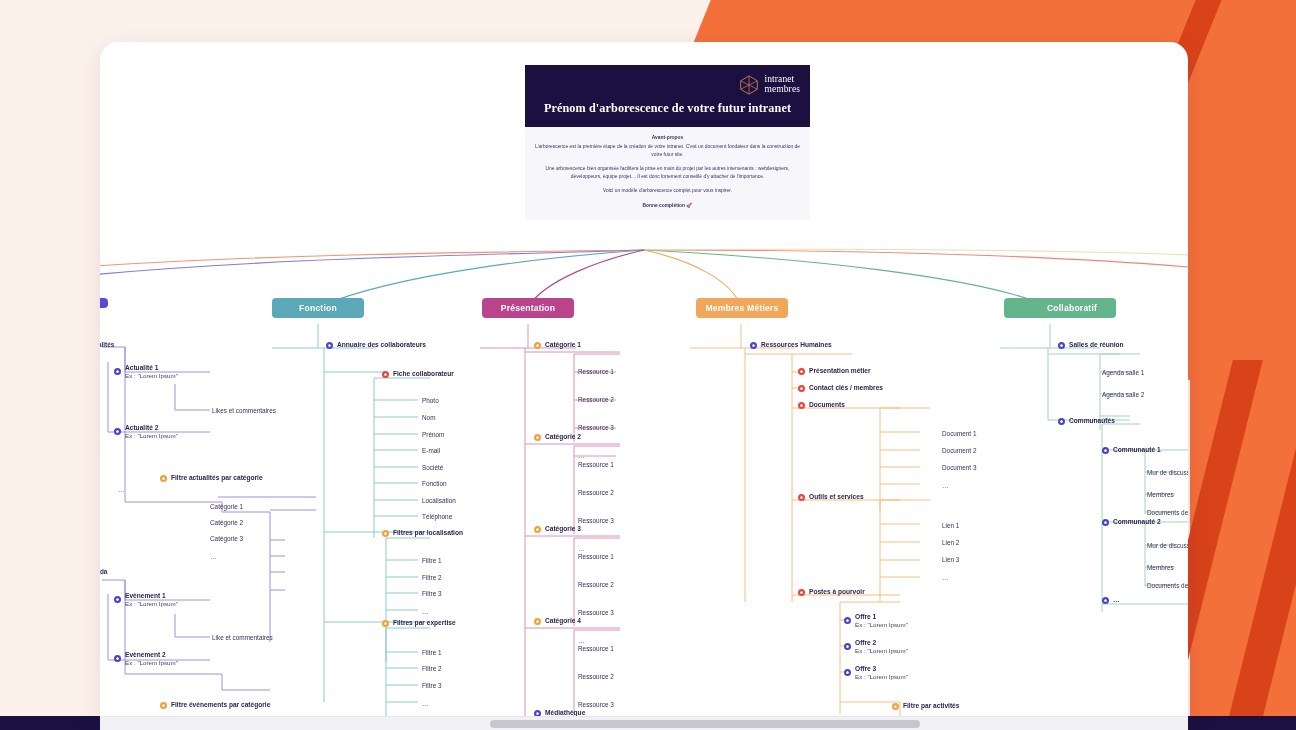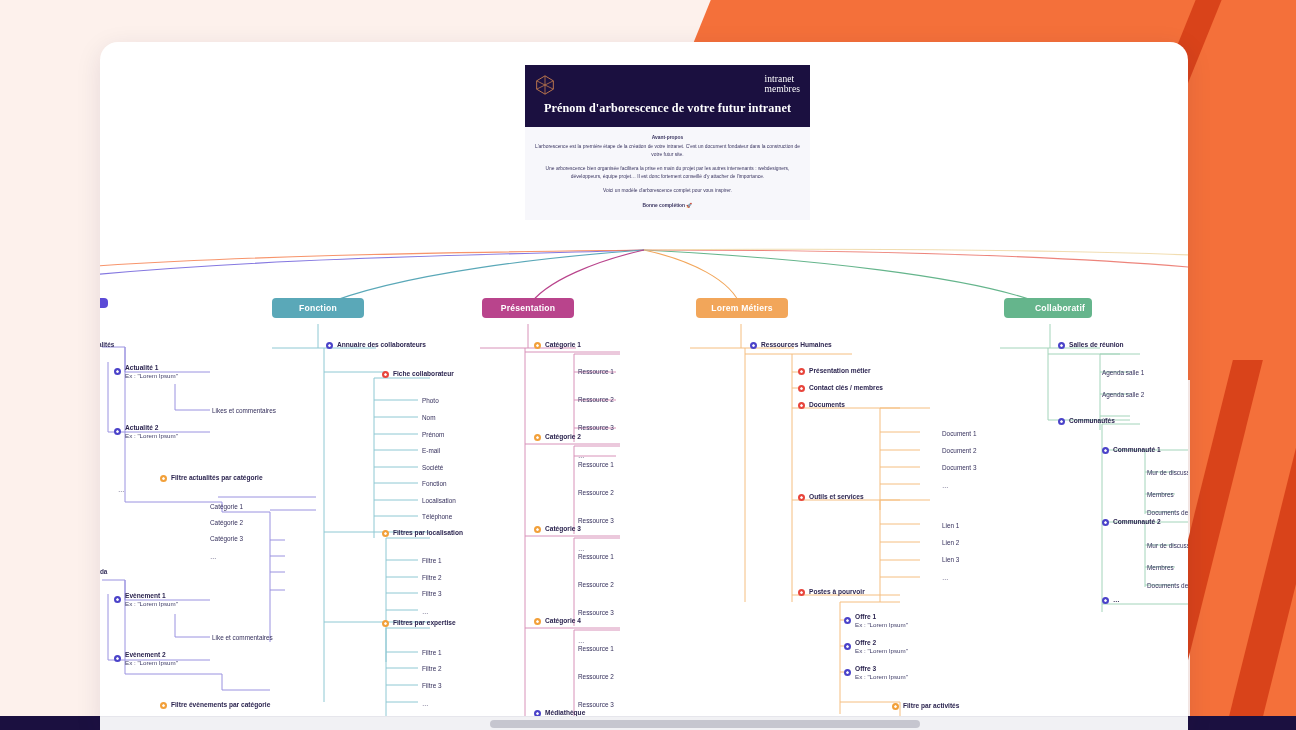--- a/index.html
+++ b/index.html
@@ -51,21 +51,21 @@
 
   
   .intro {
     position:absolute; left:425px; top:23px; width:285px;
     background:#f7f7fb;
   }
   .intro-head {
     background:#1b1040; color:#fff; padding:9px 10px 11px;
     text-align:center;
   }
-  .logo-row { display:flex; align-items:center; justify-content:space-between; gap:5px; }
+  .logo-row { display:flex; align-items:center; justify-content:flex-end; gap:5px; }
   .logo-mark { width:20px; height:22px; }
   .logo-text { text-align:left; line-height:1.02; font-family:"Liberation Serif", serif; }
   .logo-text span { display:block; font-size:9.5px; color:#fff; letter-spacing:.1px; }
   .intro-title {
     margin-top:5px; font-family:"Liberation Serif", serif;
     font-weight:700; font-size:12.2px; letter-spacing:.1px;
   }
   .intro-body { padding:7px 9px 10px; text-align:center; color:#3a3560; }
   .intro-body p { font-size:4.9px; line-height:1.65; margin-bottom:6px; }
   .intro-body p.lead { font-weight:700; margin-bottom:1px; }
@@ -250,22 +250,22 @@
           <path d="M1045,480 L1045,545 M1045,480 L1088,480"></path>
           <path d="M1045,503 L1075,503 M1045,525 L1075,525 M1045,543 L1075,543"></path>
           <path d="M1002,562 L1088,562"></path>
         </g>
       </svg>
 
 
       <div class="pill" style="left:-12px; top:256px; width:20px; background:#5b4ad6;"></div>
       <div class="pill" style="left:172px; top:256px; width:92px; background:#5aa8b8;">Fonction</div>
       <div class="pill" style="left:382px; top:256px; width:92px; background:#b9448c;">Présentation</div>
-      <div class="pill" style="left:596px; top:256px; width:92px; background:#f2a65a;">Lorem Métiers</div>
-      <div class="pill" style="left:904px; top:256px; width:88px; background:#65b58c;padding-left:24px;">Collaboratif</div>
+      <div class="pill" style="left:596px; top:256px; width:92px; background:#f2a65a;">Membres Métiers</div>
+      <div class="pill" style="left:904px; top:256px; width:112px; background:#65b58c;padding-left:24px;">Collaboratif</div>
 
       <div class="leaf" style="left:-2px; top:299px; font-weight:700;">alités</div>
 
       <div class="node" style="left:14px; top:322px; color:#4b43c9;">
         <span class="dot solid"></span>
         <span class="lbl">
           <span>Actualité 1</span>
           <span class="sub">Ex : "Lorem Ipsum"</span>
         </span>
       </div>

